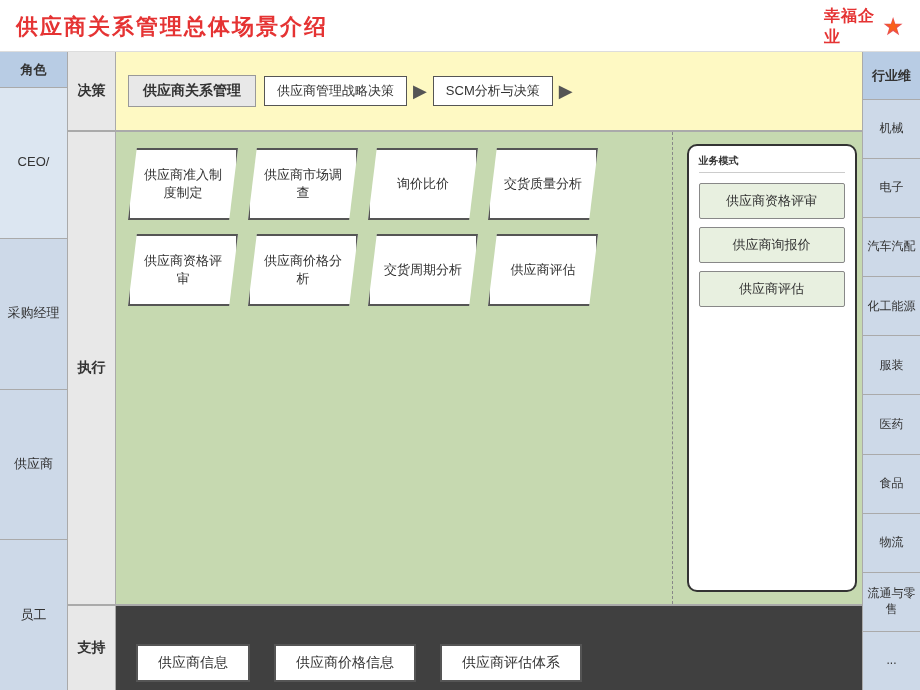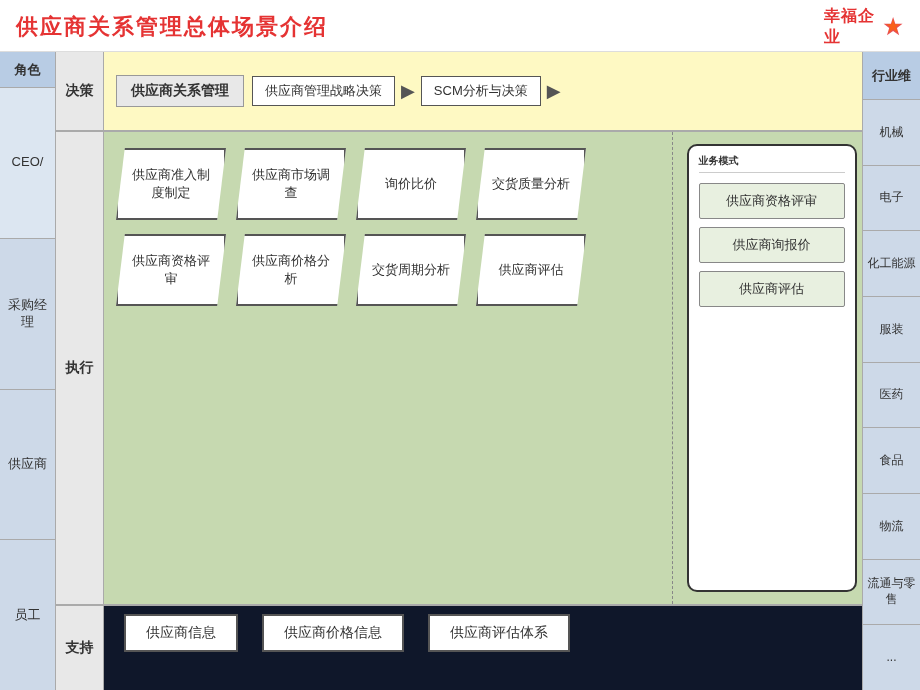--- a/index.html
+++ b/index.html
@@ -52,21 +52,21 @@
     }
 
     
     .main-layout {
       display: flex;
       height: calc(690px - 52px);
     }
 
     
     .role-column {
-      width: 56px;
+      width: 68px;
       background: #b8cce4;
       display: flex;
       flex-direction: column;
       border-right: 1px solid #aaa;
     }
     .role-header {
       background: #b8cce4;
       text-align: center;
       padding: 6px 4px;
       font-size: 13px;
@@ -249,23 +249,23 @@
       display: flex;
       align-items: center;
       justify-content: center;
       font-size: 14px;
       font-weight: bold;
       color: #333;
       border-right: 1px solid #aaa;
     }
     .support-content {
       flex: 1;
-      background: #0f172a;
-      display: flex;
-      align-items: flex-start;
+      background: #404040;
+      display: flex;
+      align-items: flex-end;
       padding: 8px 20px;
       gap: 24px;
     }
     .support-tag {
       background: #fff;
       border: 2px solid #555;
       padding: 8px 20px;
       font-size: 14px;
       color: #333;
     }
@@ -406,20 +406,21 @@
           <div class="support-tag">供应商评估体系</div>
         </div>
       </div>
 
     </div>
 
     <div class="industry-column">
       <div class="industry-header">行业维</div>
       <div class="industry-cell">机械</div>
       <div class="industry-cell">电子</div>
+      <div class="industry-cell">汽车汽配</div>
       <div class="industry-cell">化工能源</div>
       <div class="industry-cell">服装</div>
       <div class="industry-cell">医药</div>
       <div class="industry-cell">食品</div>
       <div class="industry-cell">物流</div>
       <div class="industry-cell">流通与零售</div>
       <div class="industry-cell">...</div>
     </div>
 
   </div>

